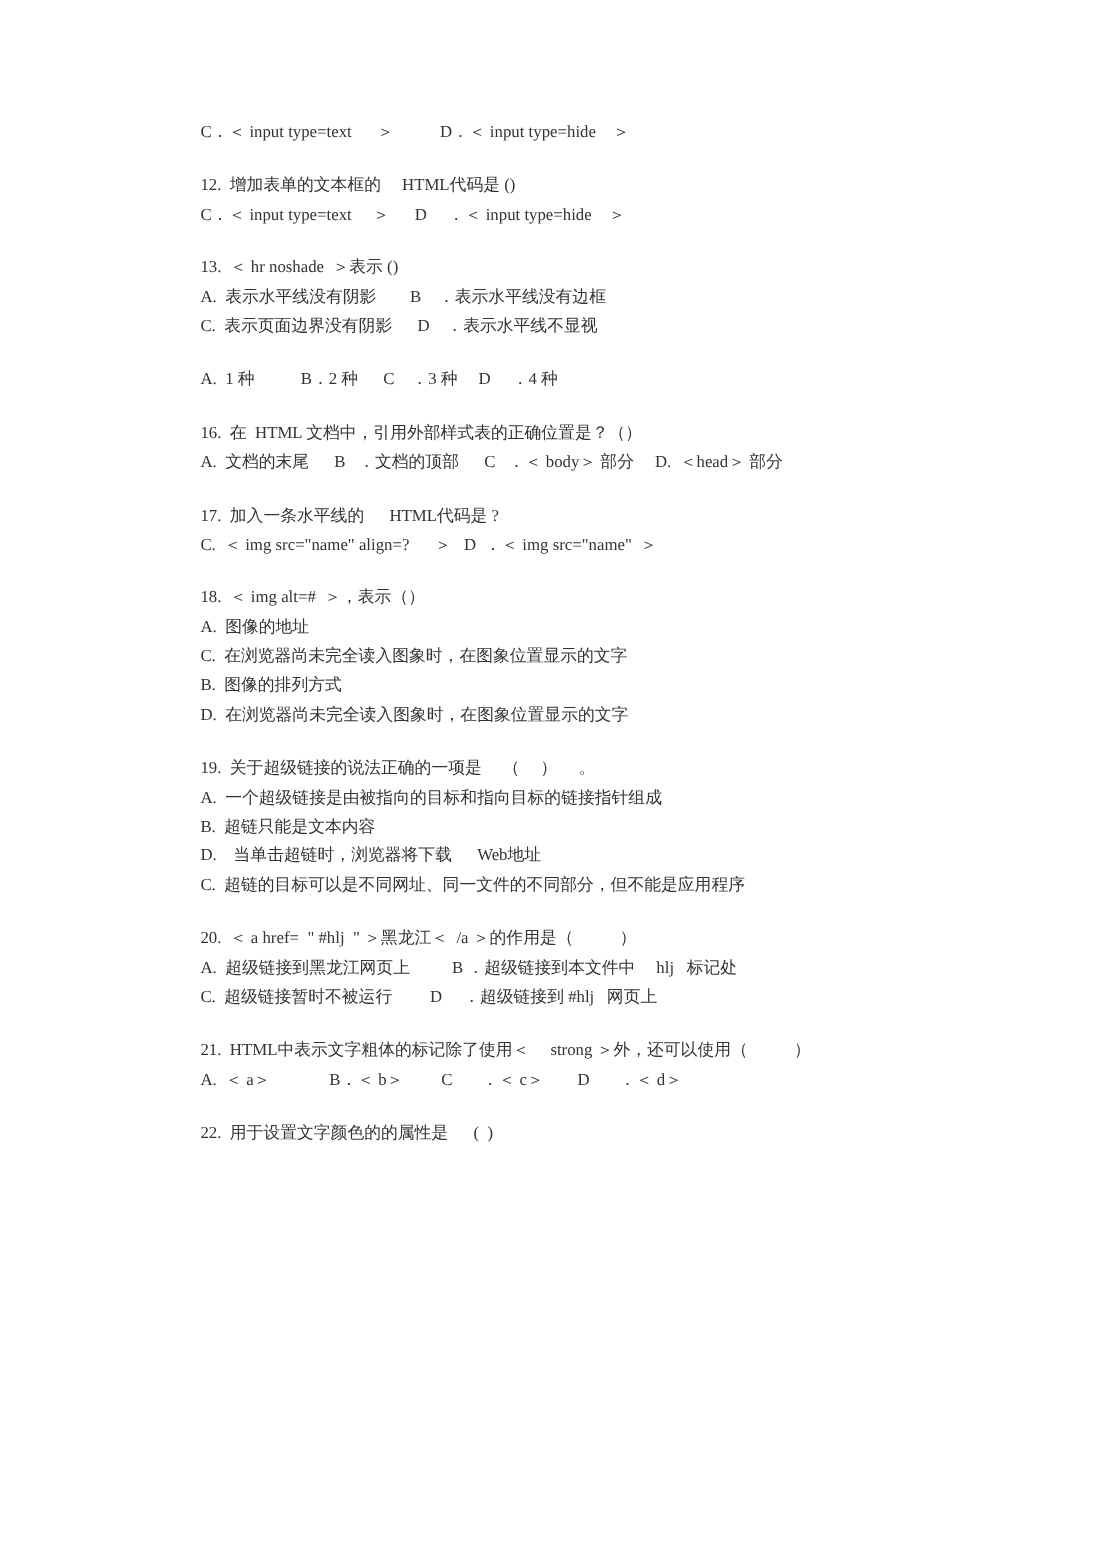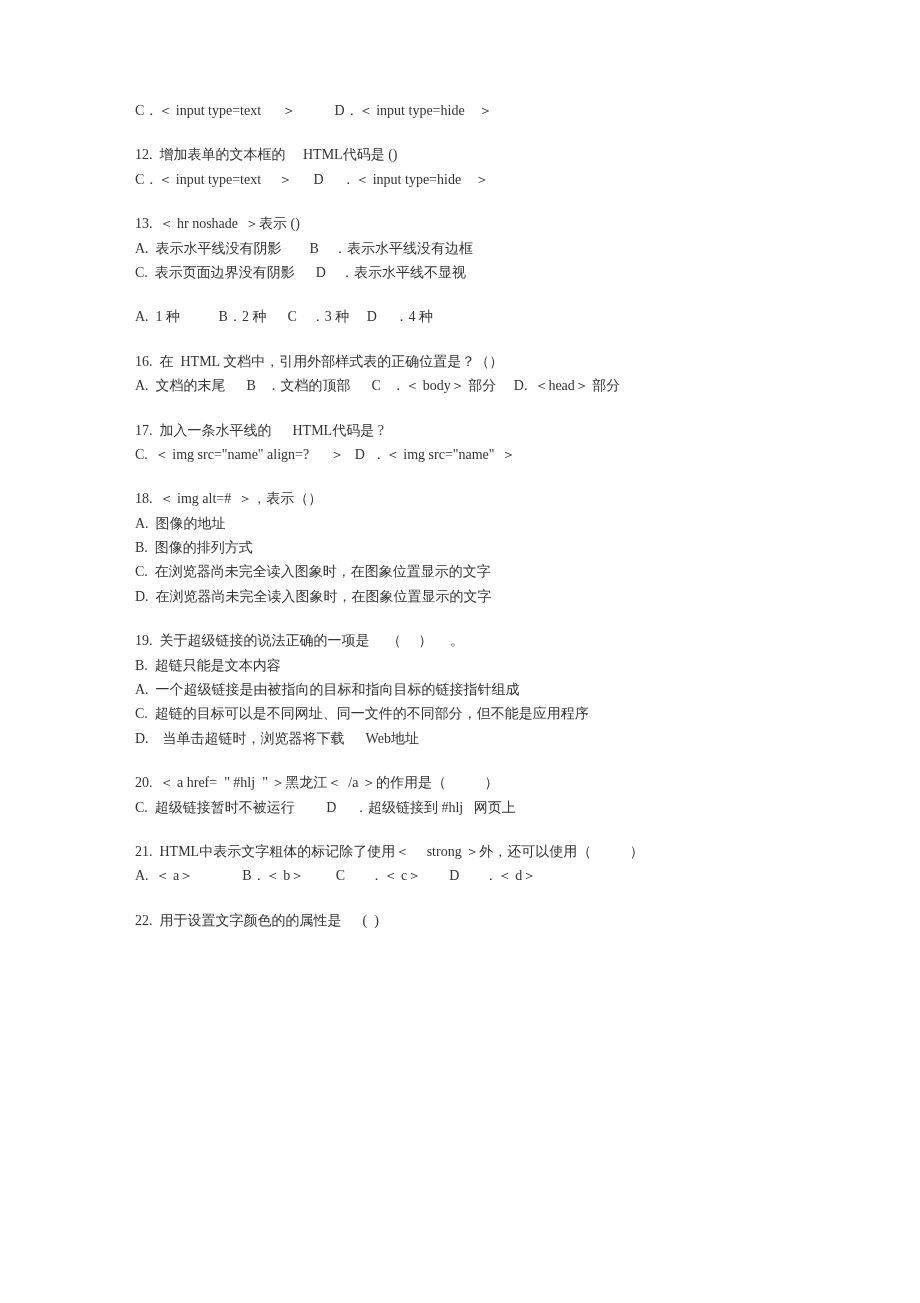--- a/index.html
+++ b/index.html
@@ -7,20 +7,21 @@
       background: #ffffff;
       font-family: "SimSun", "宋体", serif;
       font-size: 14px;
       line-height: 1.6;
       color: #333;
       width: 920px;
       padding: 100px 135px 80px 135px;
     }
     .question {
       margin-bottom: 22px;
+      margin-left: 32px;
     }
     .line {
       margin-bottom: 2px;
       white-space: pre-wrap;
     }
   </style>
 </head>
 <body>
 
 <div id="content">
@@ -43,33 +44,34 @@
       <div class="line">16.  在  HTML 文档中，引用外部样式表的正确位置是？（）</div>
       <div class="line">A.  文档的末尾      B   ．文档的顶部      C   ．＜ body＞ 部分     D.  ＜head＞ 部分</div>
     </div>
     <div class="question">
       <div class="line">17.  加入一条水平线的      HTML代码是 ?</div>
       <div class="line">C.  ＜ img src="name" align=?      ＞   D  ．＜ img src="name"  ＞</div>
     </div>
     <div class="question">
       <div class="line">18.  ＜ img alt=#  ＞，表示（）</div>
       <div class="line">A.  图像的地址</div>
+      <div class="line">C.  在浏览器尚未完全读入图象时，在图象位置显示的文字</div>
       <div class="line">B.  图像的排列方式</div>
-      <div class="line">C.  在浏览器尚未完全读入图象时，在图象位置显示的文字</div>
       <div class="line">D.  在浏览器尚未完全读入图象时，在图象位置显示的文字</div>
     </div>
     <div class="question">
       <div class="line">19.  关于超级链接的说法正确的一项是     （     ）     。</div>
+      <div class="line">A.  一个超级链接是由被指向的目标和指向目标的链接指针组成</div>
       <div class="line">B.  超链只能是文本内容</div>
-      <div class="line">A.  一个超级链接是由被指向的目标和指向目标的链接指针组成</div>
+      <div class="line">D.    当单击超链时，浏览器将下载      Web地址</div>
       <div class="line">C.  超链的目标可以是不同网址、同一文件的不同部分，但不能是应用程序</div>
-      <div class="line">D.    当单击超链时，浏览器将下载      Web地址</div>
     </div>
     <div class="question">
       <div class="line">20.  ＜ a href=  " #hlj  " ＞黑龙江＜  /a ＞的作用是（           ）</div>
+      <div class="line">A.  超级链接到黑龙江网页上          B ．超级链接到本文件中     hlj   标记处</div>
       <div class="line">C.  超级链接暂时不被运行         D     ．超级链接到 #hlj   网页上</div>
     </div>
     <div class="question">
       <div class="line">21.  HTML中表示文字粗体的标记除了使用＜     strong ＞外，还可以使用（           ）</div>
       <div class="line">A.  ＜ a＞              B．＜ b＞         C       ．＜ c＞        D       ．＜ d＞</div>
     </div>
     <div class="question">
       <div class="line">22.  用于设置文字颜色的的属性是      (  )</div>
     </div>
   </div>

